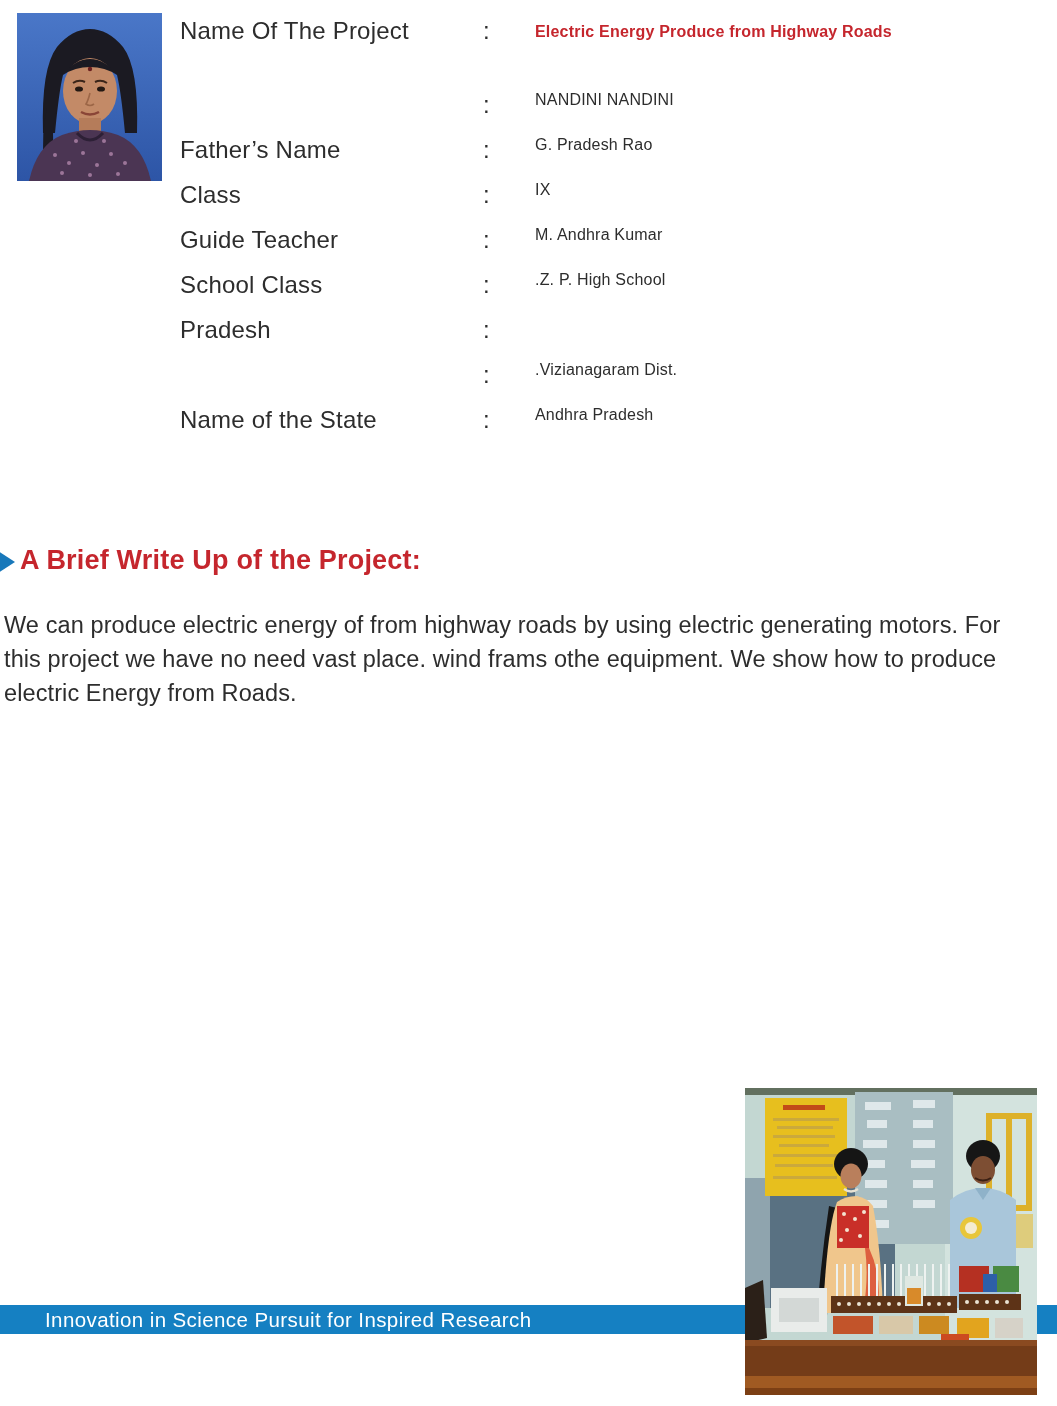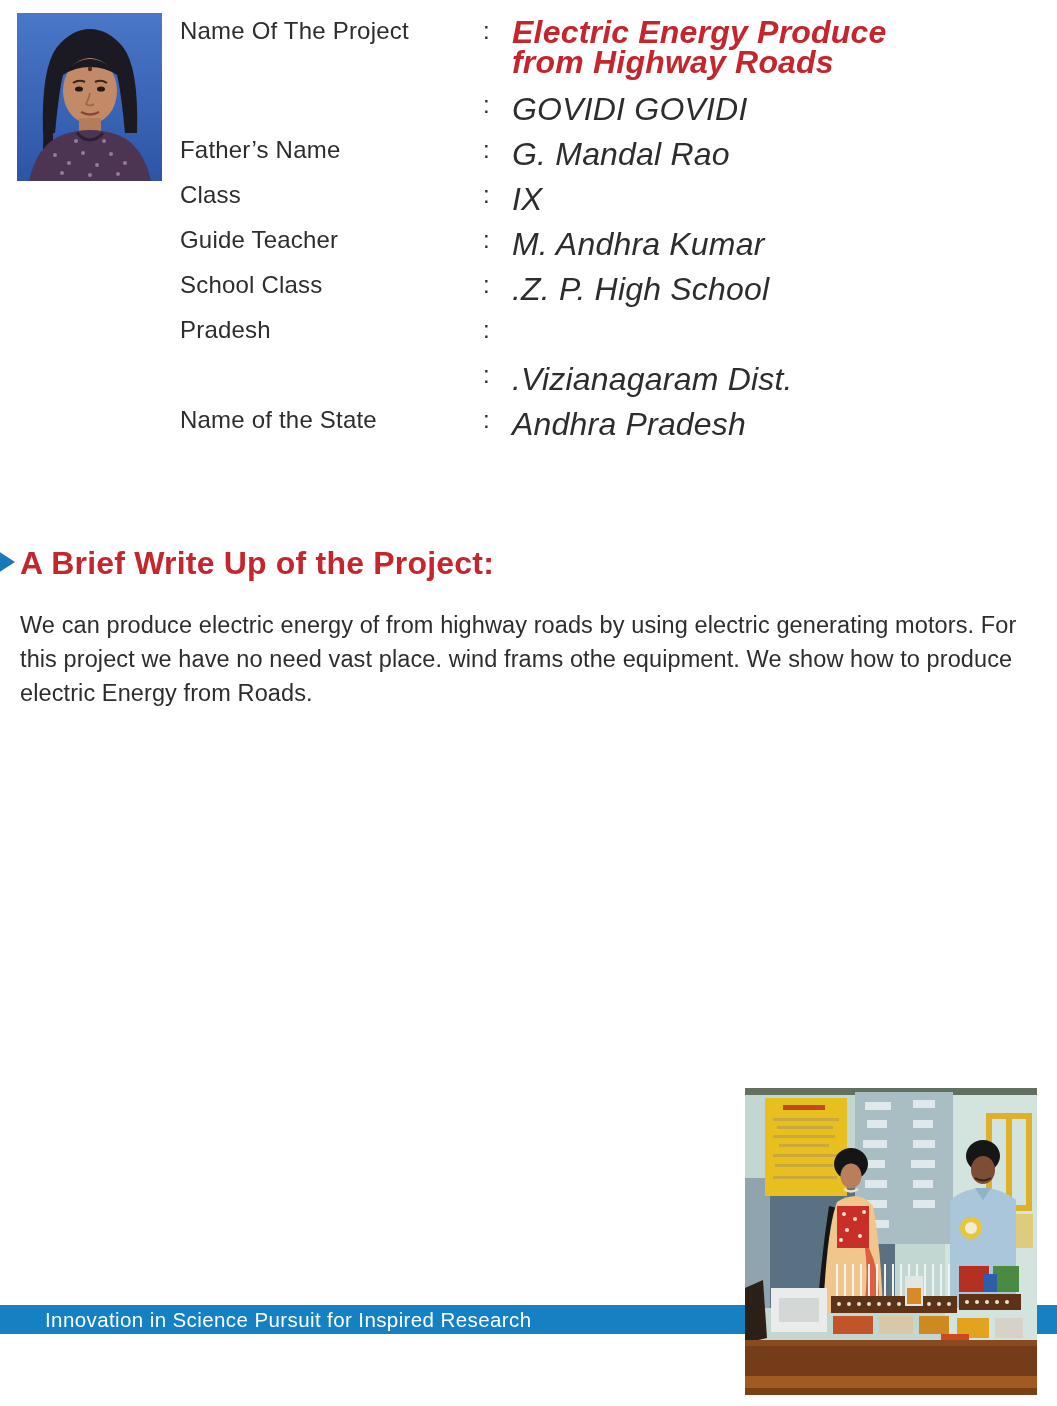--- a/index.html
+++ b/index.html
@@ -17,41 +17,41 @@
     display:block;
   }
   
   .field-row{position:absolute;left:0;width:1057px;height:30px;}
   .field-row .label{
     position:absolute;left:180px;top:0;
     font-size:24px;letter-spacing:0.2px;white-space:nowrap;
   }
   .field-row .colon{position:absolute;left:483px;top:0;font-size:24px;}
   .field-row .value{
-    position:absolute;left:512px;top:0;
-    font-size:32px;letter-spacing:0.2px;white-space:nowrap;font-style:italic;
+    position:absolute;left:535px;top:0;
+    font-size:16px;letter-spacing:0.2px;white-space:nowrap;
   }
   .field-row.project .value{
     color:#c5262d;font-weight:bold;white-space:normal;
     width:395px;line-height:30px;letter-spacing:0.2px;
   }
   
   .section-heading{
     position:absolute;left:20px;top:545px;
-    font-size:32px;font-weight:bold;color:#c5262d;letter-spacing:0.2px;
+    font-size:27px;font-weight:bold;color:#c5262d;letter-spacing:0.2px;
   }
   .arrow-bullet{
     position:absolute;left:-5px;top:549px;
     width:0;height:0;
     border-left:20px solid #1878ba;
     border-top:13px solid transparent;
     border-bottom:13px solid transparent;
   }
   .write-up-body{
-    position:absolute;left:20px;top:608px;width:1026px;
+    position:absolute;left:4px;top:608px;width:1026px;
     font-size:23.5px;line-height:34px;letter-spacing:0.1px;
     color:#2d2d2d;text-align:left;
   }
   
   .footer-bar{
     position:absolute;left:0;top:1305px;width:1053px;height:29px;
     background:#1580c2;
     padding-left:25px;
   }
   .footer-bar .tagline{
@@ -117,26 +117,26 @@
     <path d="M60 120 Q73 134 86 120" stroke="#2d2036" stroke-width="3" fill="none"></path>
   </svg>
 
   <div class="field-row project" style="top:17px">
     <span class="label">Name Of The Project</span>
     <span class="colon">:</span>
     <span class="value">Electric Energy Produce from Highway Roads</span>
   </div>
   <div class="field-row" style="top:91px">
     <span class="colon">:</span>
-    <span class="value">GOVIDI GOVIDI</span>
+    <span class="value">NANDINI NANDINI</span>
   </div>
   <div class="field-row" style="top:136px">
     <span class="label">Father’s Name</span>
     <span class="colon">:</span>
-    <span class="value">G. Mandal Rao</span>
+    <span class="value">G. Pradesh Rao</span>
   </div>
   <div class="field-row" style="top:181px">
     <span class="label">Class</span>
     <span class="colon">:</span>
     <span class="value">IX</span>
   </div>
   <div class="field-row" style="top:226px">
     <span class="label">Guide Teacher</span>
     <span class="colon">:</span>
     <span class="value">M. Andhra Kumar</span>

